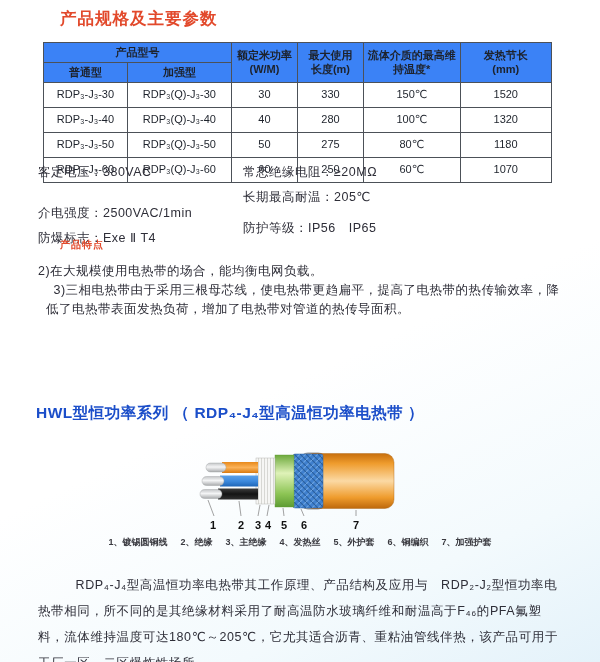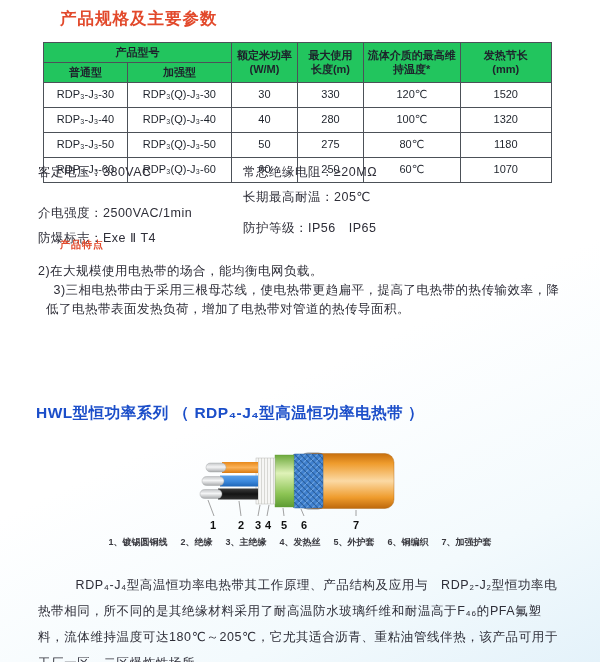--- a/index.html
+++ b/index.html
@@ -13,21 +13,21 @@
   
   .sec-title-red{left:52px;font-size:16.5px;font-weight:bold;color:#e2492b;letter-spacing:1px;margin-left:8px;}
   .hwl-title{left:36px;top:403px;font-size:15.5px;font-weight:bold;color:#1b4ec9;letter-spacing:.5px;}
   
   .spec-table-wrap{left:43px;top:42px;width:509px;}
   table.spec{border-collapse:collapse;width:100%;table-layout:fixed;}
   table.spec th,table.spec td{
     border:1px solid #4c5158;text-align:center;vertical-align:middle;
     font-size:11px;color:#1d222b;padding:2px 1px;line-height:1.35;
   }
-  table.spec th{background:#22c55e;font-weight:bold;}
+  table.spec th{background:#3b82f6;font-weight:bold;}
   table.spec td{background:rgba(255,255,255,.85);height:20px;}
   
   .spec-line{font-size:12.5px;color:#2e2e38;letter-spacing:.5px;}
   
   .feat-text{left:38px;top:262px;width:528px;font-size:12.5px;line-height:19px;color:#2e2e38;letter-spacing:.5px;}
   .feat-intro{text-indent:2.2em;}
   .feat-item3{text-indent:.6em;margin-left:8px;}
   
   .diagram{left:150px;top:436px;width:300px;height:102px;}
   
@@ -76,21 +76,21 @@
         <th>普通型</th>
         <th>加强型</th>
       </tr>
     </thead>
     <tbody>
       <tr>
         <td>RDP₃-J₃-30</td>
         <td>RDP₃(Q)-J₃-30</td>
         <td>30</td>
         <td>330</td>
-        <td>120℃</td>
+        <td>150℃</td>
         <td>1520</td>
       </tr>
       <tr>
         <td>RDP₃-J₃-40</td>
         <td>RDP₃(Q)-J₃-40</td>
         <td>40</td>
         <td>280</td>
         <td>100℃</td>
         <td>1320</td>
       </tr>

